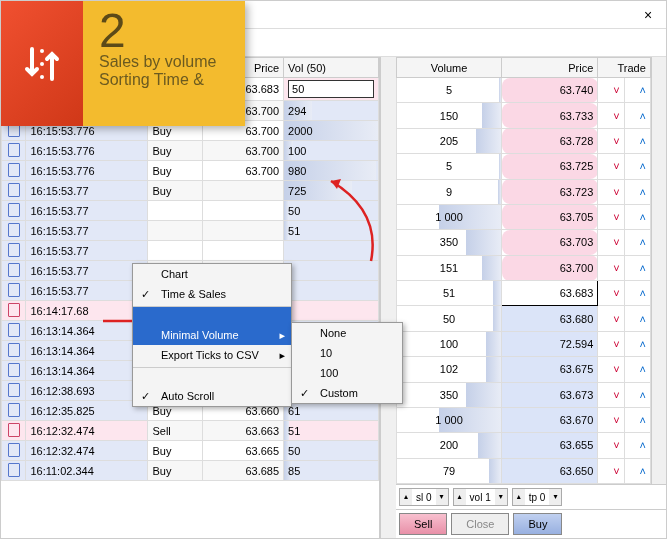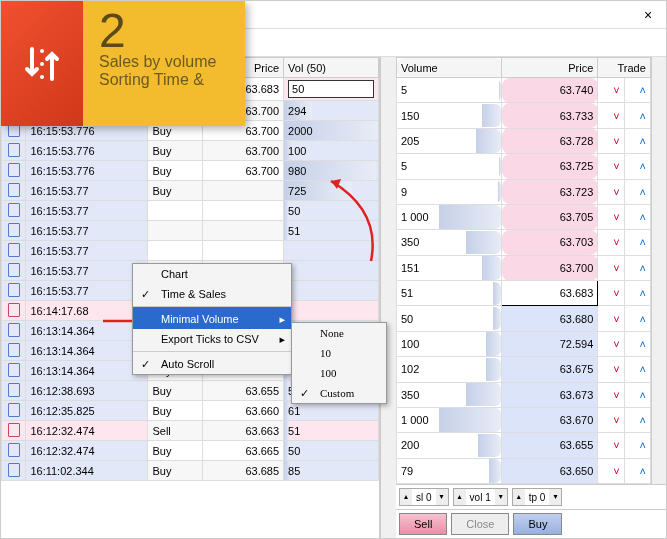--- a/index.html
+++ b/index.html
@@ -22,42 +22,42 @@
 .row-buy.row-alt td.c-type, .row-sell.row-alt td.c-type, .row-buy.row-alt td.c-price, .row-sell.row-alt td.c-price { background: #f7f7f7; }
 .c-icon { width: 18px; text-align: center; padding: 0; }
 .c-time { width: 90px; text-align: left; }
 .c-type { width: 40px; text-align: left; }
 .c-price { width: 60px; text-align: right; }
 .c-vol { width: 70px; text-align: left; position: relative; }
 .doc-icon { display: inline-block; width: 12px; height: 14px; border: 1px solid; border-radius: 1px; position: relative; }
 .doc-icon.sell { border-color: #cc4466; background: #fde6ee; }
 .doc-icon.buy { border-color: #5577cc; background: #e2e8f7; }
 .vol-input { width: 100%; height: 18px; border: 1px solid #333; font-size: 11px; padding: 0 3px; }
-.dom-vol { text-align: left; width: 60px; position: relative; border-radius: 7px; }
+.dom-vol { text-align: center; width: 60px; position: relative; }
 .dom-price { text-align: right; width: 55px; }
 .dom-trade { width: 30px; text-align: right; }
 .dom-trade.sell { color: #c03; }
 .dom-trade.buy { color: #06c; }
 .dom-row.hot .dom-price { background: #fbd8e5; border-radius: 8px; }
 .dom-row.hotb .dom-price { background: #dbe4f8; }
 .dom-row.sel .dom-price { border: 1px solid #000; background: #fff; }
 .volbg { position: absolute; left: 0; top: 0; bottom: 0; background: linear-gradient(to right, #c5d0e8, #e8ecf6); }
 .volbg.r { right: 0; left: auto; }
 .voltxt { position: relative; }
 .bottom-bar { display: flex; gap: 4px; padding: 3px; border-top: 1px solid #ccc; align-items: center; font-size: 10px; }
 .spin { display: flex; align-items: center; border: 1px solid #aaa; height: 18px; }
 .spin .ar { width: 12px; text-align: center; background: #eee; cursor: pointer; font-size: 8px; line-height: 16px; }
 .spin .lbl { padding: 0 4px; font-size: 10px; }
 .btn { height: 22px; padding: 0 14px; border: 1px solid #888; cursor: pointer; font-size: 11px; }
 .btn.sell { background: linear-gradient(#f8c0cf, #e890a8); }
 .btn.close { background: #eee; color: #888; }
 .btn.buy { background: linear-gradient(#c0d0f0, #98b0e0); }
 .ctxmenu { position: absolute; background: #f4f4f4; border: 1px solid #999; box-shadow: 2px 2px 5px rgba(0,0,0,0.3); z-index: 20; }
 .ctxmenu .item { padding: 4px 24px 4px 28px; cursor: pointer; position: relative; white-space: nowrap; }
-.ctxmenu .item.sep { border-top: 1px solid #ccc; margin-top: 2px; padding-top: 6px; }
+.ctxmenu .item.sep { border-top: 1px solid #ccc; margin-top: 2px; padding-top: 22px; }
 .ctxmenu .item.hi { background: #2a6acc; color: #fff; }
 .ctxmenu .chk { position: absolute; left: 8px; }
 .ctxmenu .arr { position: absolute; right: 6px; }
 .submenu { left: 100%; top: 58px; }
 .overlay-badge { position: absolute; left: 0; top: 0; width: 244px; height: 125px; z-index: 30; display: flex; box-shadow: 3px 3px 8px rgba(0,0,0,0.3); }
 .overlay-badge .icon { width: 82px; background: linear-gradient(135deg, #f05030, #d03818); display: flex; align-items: center; justify-content: center; }
 .overlay-badge .txt { flex: 1; background: #f3bb2e; padding: 8px 16px; color: #6b5a20; }
 .overlay-badge .num { font-size: 48px; line-height: 44px; color: #5c4a18; }
 .overlay-badge .sub { font-size: 16px; line-height: 18px; }
 .swoosh { position: absolute; z-index: 19; pointer-events: none; }
@@ -377,21 +377,21 @@
     </div>
   </div>
 </div>
 
 <div class="ctxmenu" style="left:131px; top:262px; width:160px;">
   <div class="item">Chart</div>
   <div class="item"><span class="chk">✓</span><span>Time &amp; Sales</span></div>
   <div class="item hi sep"><span>Minimal Volume</span><span class="arr">▸</span></div>
   <div class="item"><span>Export Ticks to CSV</span><span class="arr">▸</span></div>
   <div class="item sep"><span class="chk">✓</span><span>Auto Scroll</span></div>
-  <div class="ctxmenu submenu" style="width:96px;font-family:Liberation Serif, serif;">
+  <div class="ctxmenu submenu" style="width:112px;">
     <div class="item">None</div>
     <div class="item">10</div>
     <div class="item">100</div>
     <div class="item"><span class="chk">✓</span><span>Custom</span></div>
   </div>
 </div>
 
 <svg class="swoosh" style="left:310px; top:170px; width:80px; height:100px;">
     <path d="M 60 90 Q 70 40 20 10" fill="none" stroke="#d22" stroke-width="2.5"></path>
     <path d="M 20 10 l 10 -2 l -4 10 z" fill="#d22"></path>

